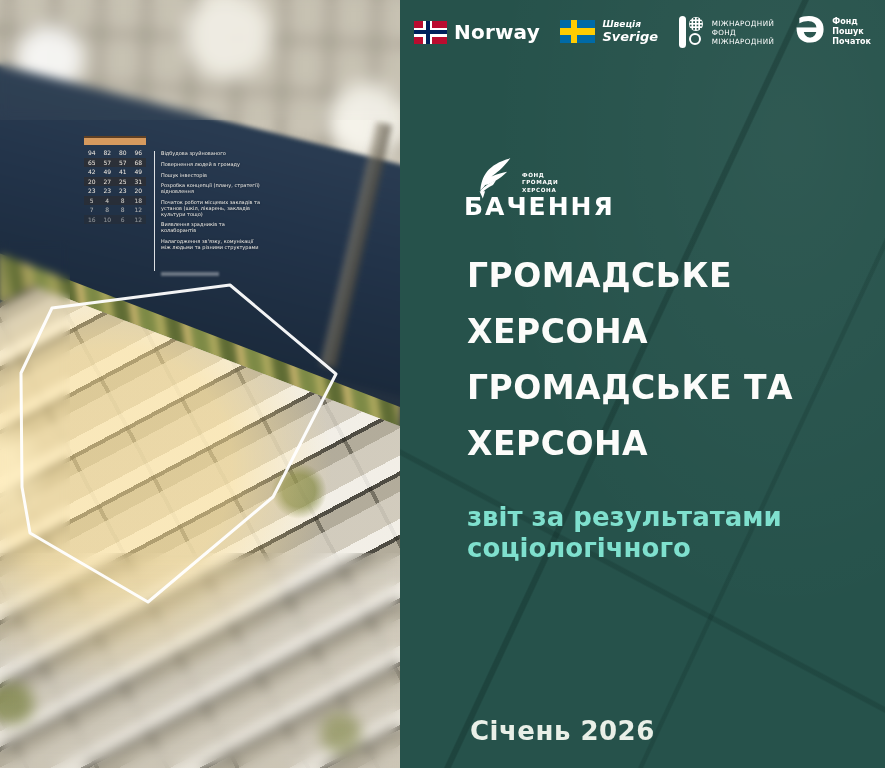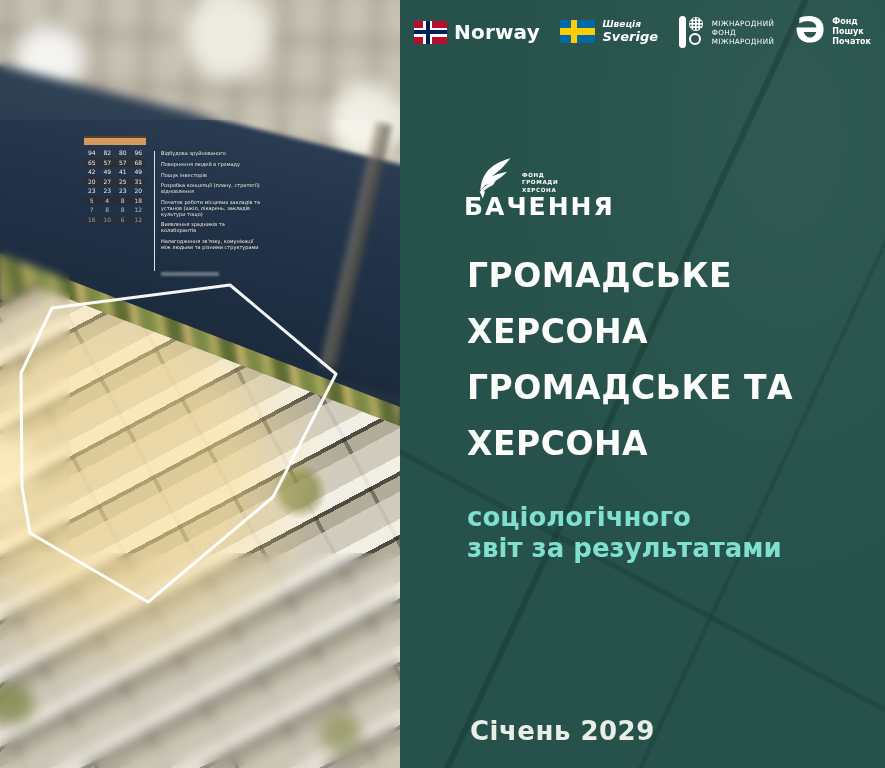--- a/index.html
+++ b/index.html
@@ -267,18 +267,18 @@
   </div>
 
   <div class="title">
     <div>ГРОМАДСЬКЕ</div>
     <div>ХЕРСОНА</div>
     <div>ГРОМАДСЬКЕ ТА</div>
     <div>ХЕРСОНА</div>
   </div>
 
   <div class="subtitle">
+    <div>звіт за результатами</div>
     <div>соціологічного</div>
-    <div>звіт за результатами</div>
-  </div>
-
-  <div class="date">Січень 2029</div>
+  </div>
+
+  <div class="date">Січень 2026</div>
 </div>
 
 </body></html>

